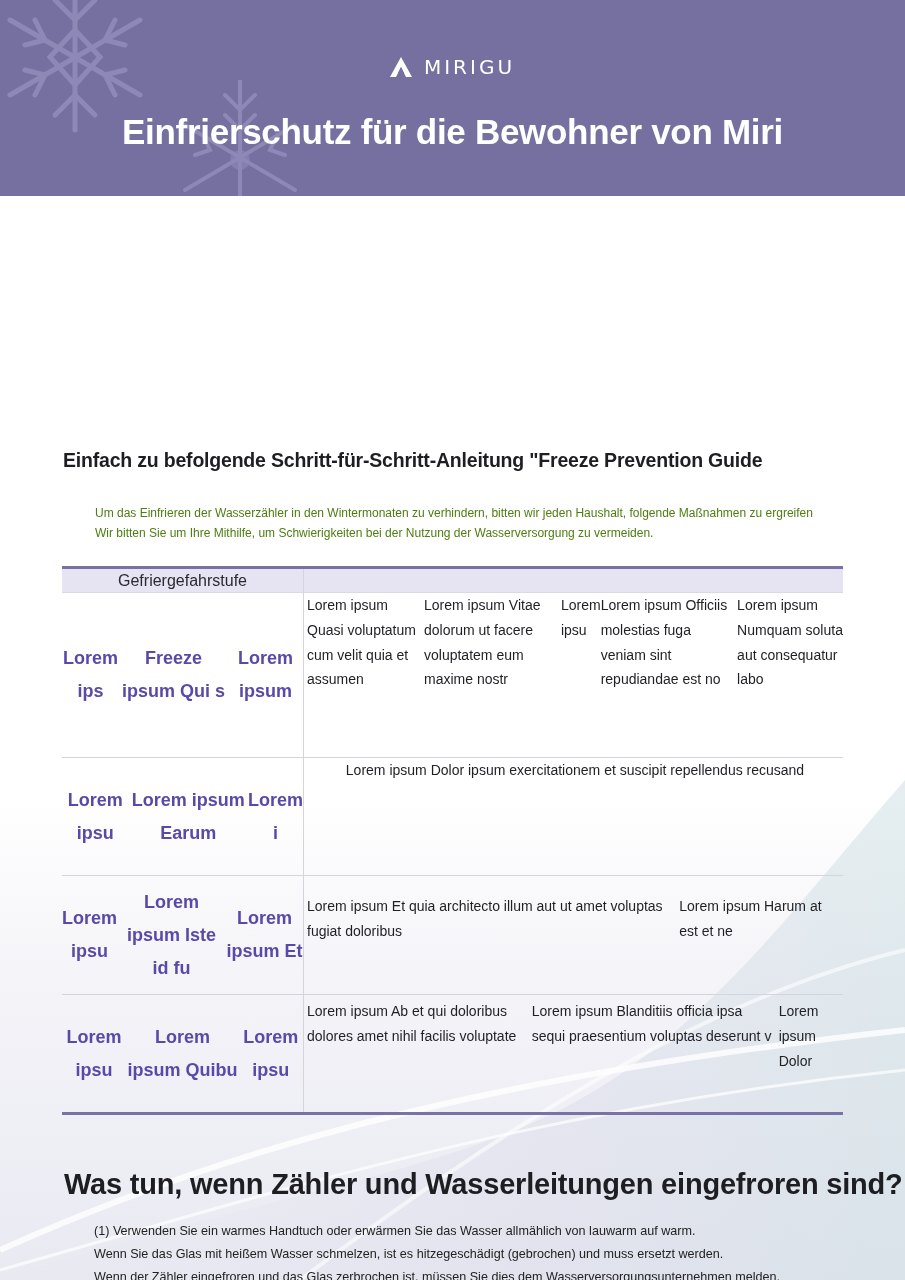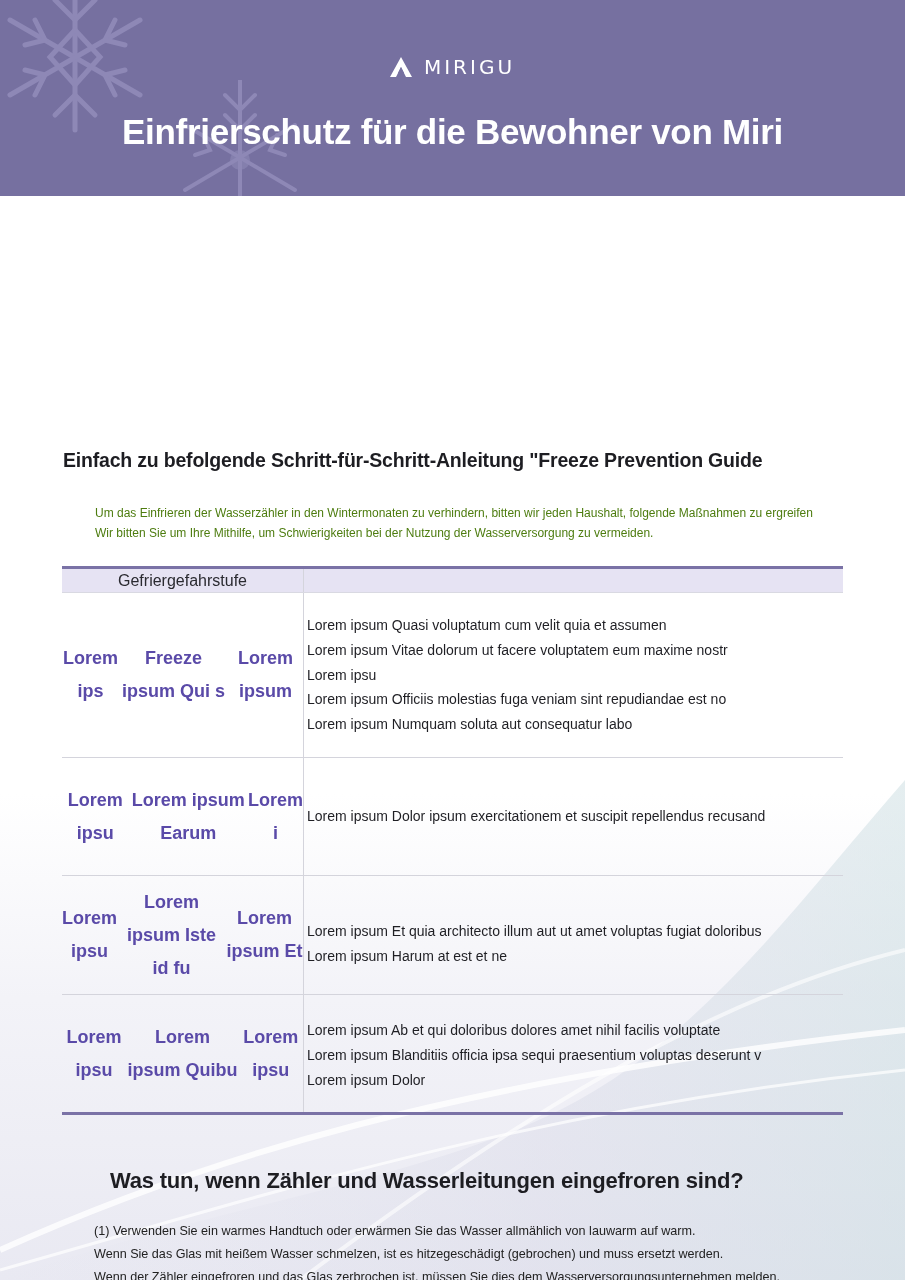--- a/index.html
+++ b/index.html
@@ -56,32 +56,32 @@
     display: flex; align-items: center; justify-content: center;
     font-size: 16px; color: #2a2a30;
   }
   .tbl-row { display: flex; border-bottom: 1px solid #d4d4dc; }
   .tbl-row:last-child { border-bottom: none; }
   .tbl-row .c1 {
     display: flex; flex-direction: row; align-items: center; justify-content: center;
     color: #5a4aa8; font-weight: bold; font-size: 18px; line-height: 33px; text-align: center;
   }
   .tbl-row .c2 {
-    display: flex; flex-direction: column; justify-content: center;
+    display: flex; flex-direction: row; justify-content: center;
     padding-left: 3px; font-size: 14px; line-height: 24.8px; color: #1f1f24;
   }
   .r1 { height: 165px; }
   .r2 { height: 118px; }
   .r3 { height: 119px; }
   .r4 { height: 117px; }
   .r3 .c2 { padding-top: 18px; }
   .r4 .c2 { padding-top: 4px; }
   .section2-title {
     position: absolute; left: 64px; top: 972px;
-    font-size: 22px; font-weight: bold; color: #1d1d22; letter-spacing: -0.2px; margin-left: 46px;
+    font-size: 29px; font-weight: bold; color: #1d1d22; letter-spacing: -0.2px;
   }
   .steps {
     position: absolute; left: 94px; top: 1024px; font-size: 12.6px; line-height: 23px; color: #222;
   }
 </style>
 </head>
 <body>
 
 <svg class="bg-swoosh" viewBox="0 0 905 500" preserveAspectRatio="none">
   <defs>

